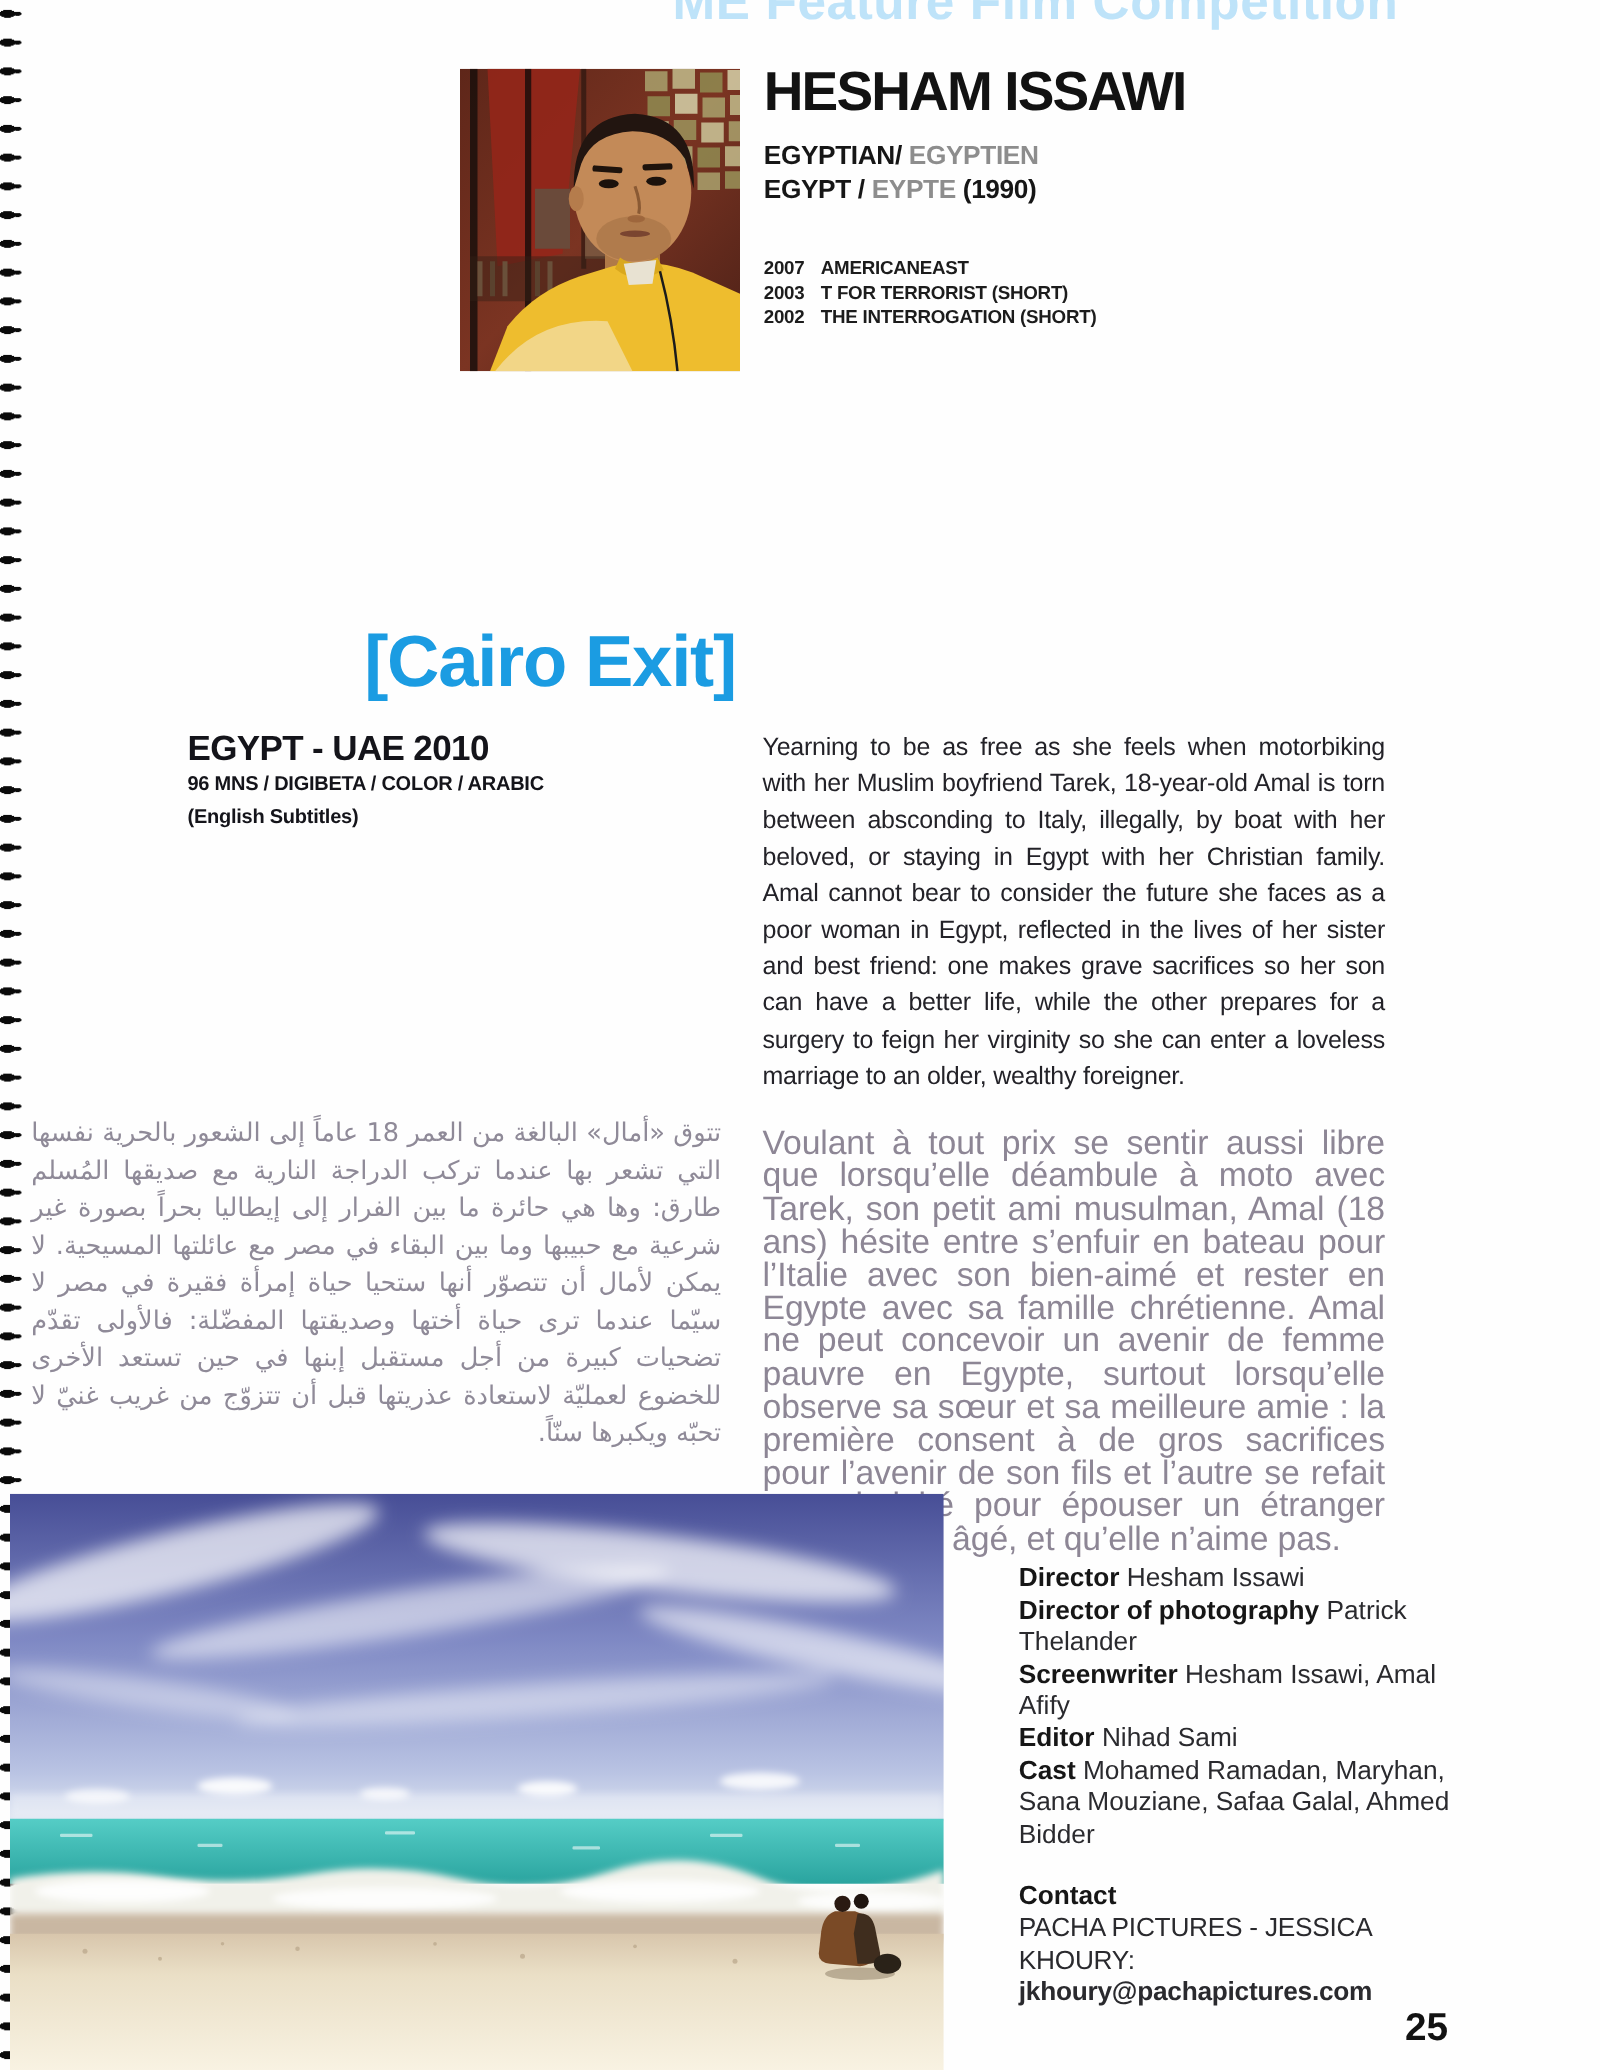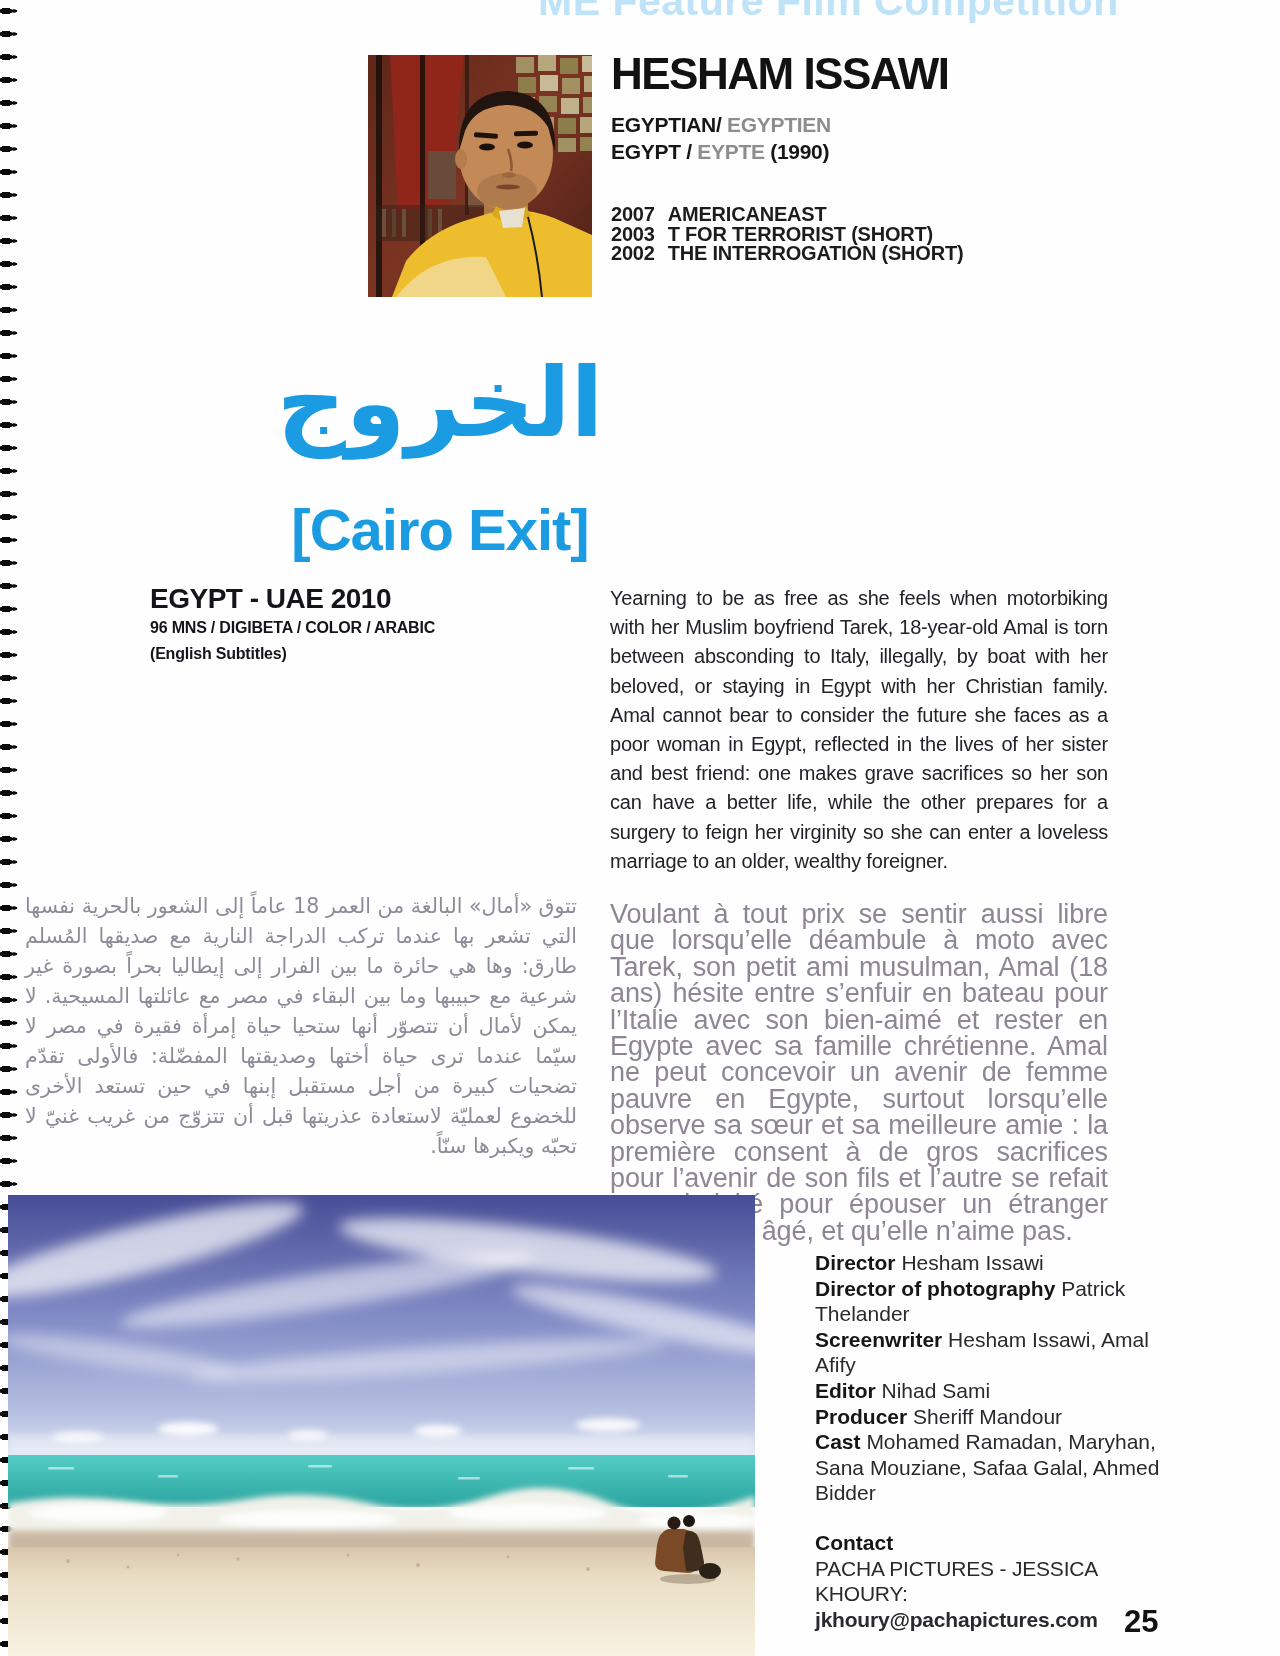--- a/index.html
+++ b/index.html
@@ -22,21 +22,21 @@
     font-size:41px;font-weight:bold;letter-spacing:0.5px;
     color:#bee3f9;white-space:nowrap;
   }
   
   .director-photo{position:absolute;left:368px;top:55px;width:224px;height:242px;}
   
   .name-block{position:absolute;left:611px;top:52px;width:520px;}
   .director-name{font-size:44px;font-weight:800;letter-spacing:-1.5px;line-height:44px;color:#121212;margin:0;}
   .nat-line{margin-top:15px;font-size:21px;font-weight:700;letter-spacing:-0.3px;line-height:27px;}
   .nat-line .gry{color:#8d8d8d;}
-  .filmography{position:absolute;left:611px;top:205px;font-size:20px;font-weight:700;line-height:19.5px;letter-spacing:-0.2px;color:#1c1c1c;}
+  .filmography{position:absolute;left:611px;top:205px;font-size:15px;font-weight:700;line-height:19.5px;letter-spacing:-0.2px;color:#1c1c1c;}
   .film-row .ftitle{margin-left:13px;}
   
   .arabic-title{
     position:absolute;left:240px;top:348px;width:400px;text-align:center;
     direction:rtl;font-family:"DejaVu Sans",sans-serif;
     font-size:96px;font-weight:bold;line-height:1.15;color:#1b9ce2;
   }
   .english-title{
     position:absolute;left:240px;top:496px;width:400px;text-align:center;
     font-size:58px;font-weight:700;letter-spacing:-1px;color:#1b9ce2;
@@ -166,21 +166,20 @@
       <span class="year">2007</span><span class="ftitle">AMERICANEAST</span>
     </div>
     <div class="film-row">
       <span class="year">2003</span><span class="ftitle">T FOR TERRORIST (SHORT)</span>
     </div>
     <div class="film-row">
       <span class="year">2002</span><span class="ftitle">THE INTERROGATION (SHORT)</span>
     </div>
   </div>
 
-  <div class="arabic-title">الخروج</div>
   <div class="english-title">[Cairo Exit]</div>
 
   <div class="film-details">
     <div class="fd-1">EGYPT - UAE 2010</div>
     <div class="fd-2">96 MNS / DIGIBETA / COLOR / ARABIC</div>
     <div class="fd-3">(English Subtitles)</div>
   </div>
 
   <div class="syn-en">Yearning to be as free as she feels when motorbiking with her Muslim boyfriend Tarek, 18-year-old Amal is torn between absconding to Italy, illegally, by boat with her beloved, or staying in Egypt with her Christian family. Amal cannot bear to consider the future she faces as a poor woman in Egypt, reflected in the lives of her sister and best friend: one makes grave sacrifices so her son can have a better life, while the other prepares for a surgery to feign her virginity so she can enter a loveless marriage to an older, wealthy foreigner.</div>
   <div class="syn-fr">Voulant à tout prix se sentir aussi libre que lorsqu’elle déambule à moto avec Tarek, son petit ami musulman, Amal (18 ans) hésite entre s’enfuir en bateau pour l’Italie avec son bien-aimé et rester en Egypte avec sa famille chrétienne. Amal ne peut concevoir un avenir de femme pauvre en Egypte, surtout lorsqu’elle observe sa sœur et sa meilleure amie : la première consent à de gros sacrifices pour l’avenir de son fils et l’autre se refait une virginité pour épouser un étranger riche et plus âgé, et qu’elle n’aime pas.</div>
@@ -264,21 +263,20 @@
       <circle cx="681" cy="326" r="6" fill="#1f1510"></circle>
       <ellipse cx="702" cy="376" rx="11" ry="8" fill="#2a2218"></ellipse>
     </g>
   </svg>
 
   <div class="credits">
     <div><b>Director</b> <span>Hesham Issawi</span></div>
     <div><b>Director of photography</b> <span>Patrick Thelander</span></div>
     <div><b>Screenwriter</b> <span>Hesham Issawi, Amal Afify</span></div>
     <div><b>Editor</b> <span>Nihad Sami</span></div>
-    <div><b>Producer</b> <span>Sheriff Mandour</span></div>
     <div><b>Cast</b> <span>Mohamed Ramadan, Maryhan, Sana Mouziane, Safaa Galal, Ahmed Bidder</span></div>
     <div class="contact-block">
       <div class="contact-title">Contact</div>
       <div class="contact-l1">PACHA PICTURES - JESSICA KHOURY:</div>
       <div class="contact-l2">jkhoury@pachapictures.com</div>
     </div>
   </div>
 
   <div class="page-number">25</div>
 

